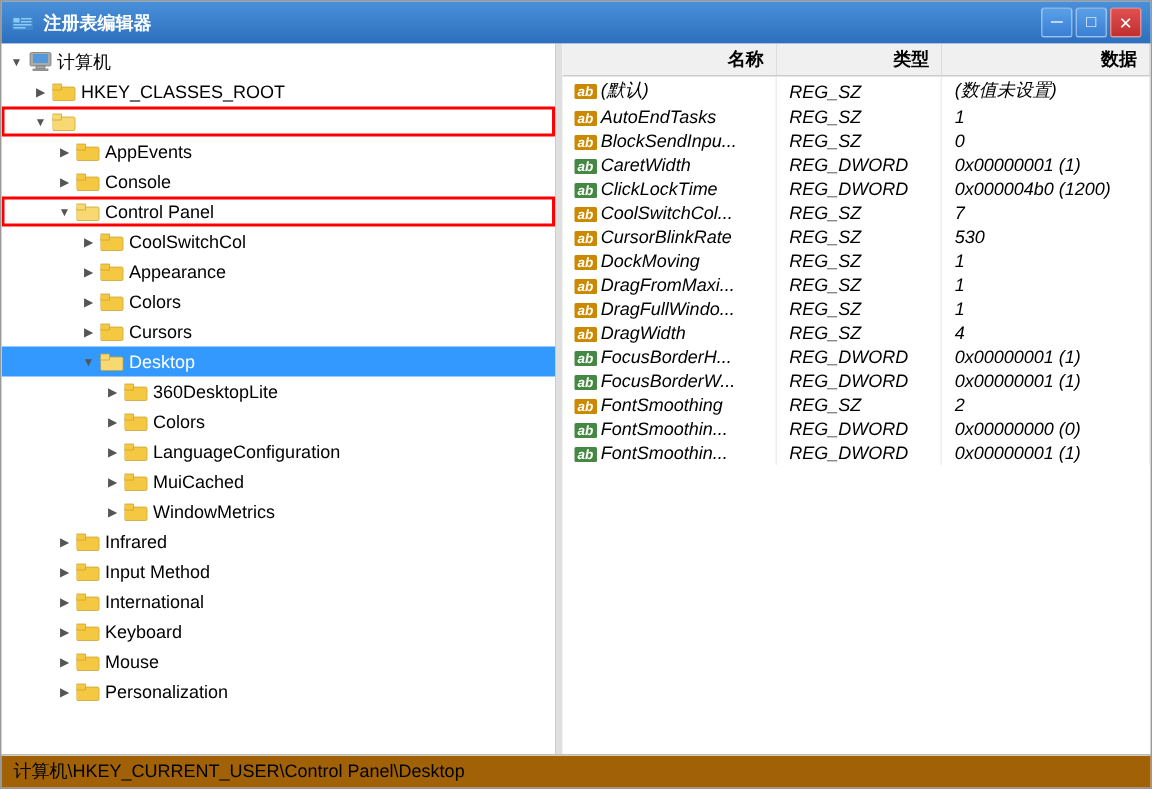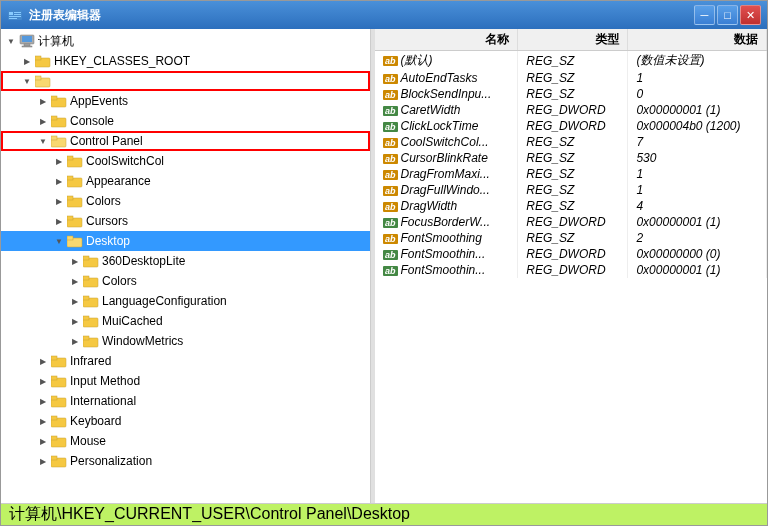--- a/index.html
+++ b/index.html
@@ -91,27 +91,27 @@
       flex-shrink: 0;
       padding: 2px 0;
     }
     .detail-panel {
       flex: 1;
       background: white;
       overflow-y: auto;
       overflow-x: auto;
     }
     .status-bar {
-      background: #bef264;
+      background: #a16207;
       height: 22px;
       border-top: 1px solid #ccc;
       display: flex;
       align-items: center;
       padding: 0 8px;
-      font-size: 16px;
+      font-size: 12px;
       flex-shrink: 0;
     }
     
     .tree-node {
       display: flex;
       align-items: center;
       height: 20px;
       cursor: pointer;
       white-space: nowrap;
       padding-right: 4px;
@@ -429,33 +429,43 @@
               <td><span class="type-icon-sz">ab</span>CoolSwitchCol...</td>
               <td>REG_SZ</td>
               <td>7</td>
             </tr>
             <tr>
               <td><span class="type-icon-sz">ab</span>CursorBlinkRate</td>
               <td>REG_SZ</td>
               <td>530</td>
             </tr>
             <tr>
+              <td><span class="type-icon-sz">ab</span>DockMoving</td>
+              <td>REG_SZ</td>
+              <td>1</td>
+            </tr>
+            <tr>
               <td><span class="type-icon-sz">ab</span>DragFromMaxi...</td>
               <td>REG_SZ</td>
               <td>1</td>
             </tr>
             <tr>
               <td><span class="type-icon-sz">ab</span>DragFullWindo...</td>
               <td>REG_SZ</td>
               <td>1</td>
             </tr>
             <tr>
               <td><span class="type-icon-sz">ab</span>DragWidth</td>
               <td>REG_SZ</td>
               <td>4</td>
+            </tr>
+            <tr>
+              <td><span class="type-icon-dword">ab</span>FocusBorderH...</td>
+              <td>REG_DWORD</td>
+              <td>0x00000001 (1)</td>
             </tr>
             <tr>
               <td><span class="type-icon-dword">ab</span>FocusBorderW...</td>
               <td>REG_DWORD</td>
               <td>0x00000001 (1)</td>
             </tr>
             <tr>
               <td><span class="type-icon-sz">ab</span>FontSmoothing</td>
               <td>REG_SZ</td>
               <td>2</td>

